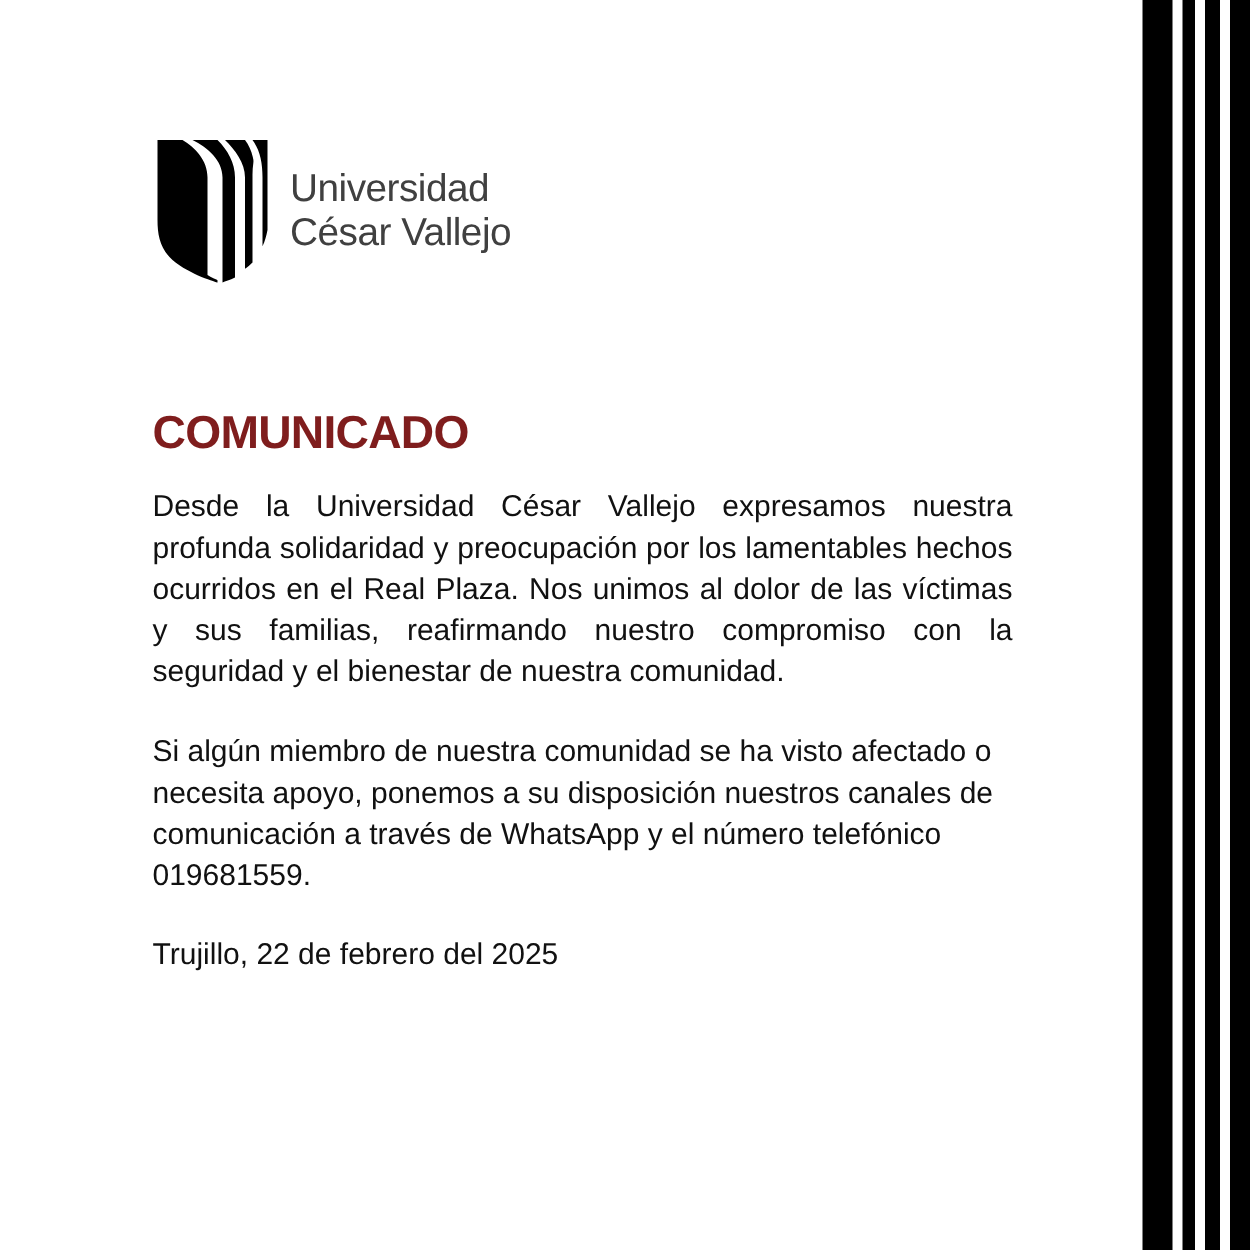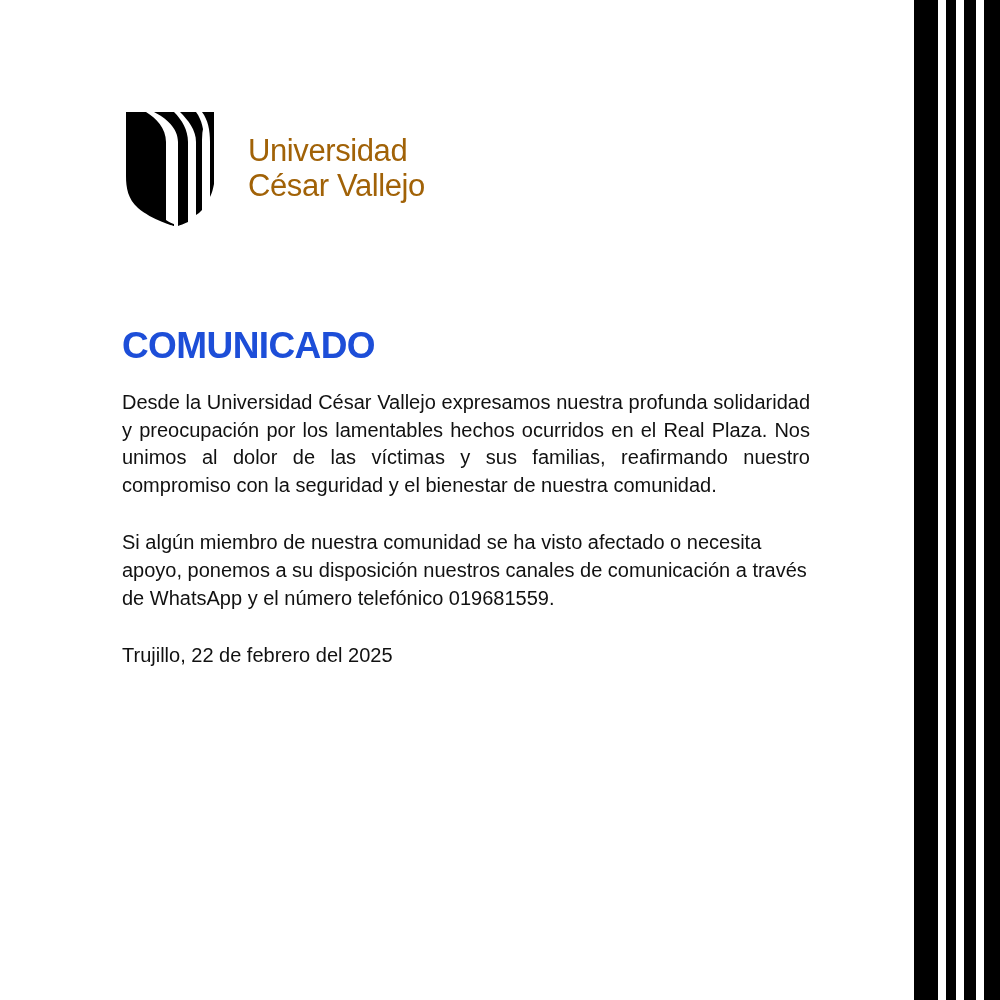--- a/index.html
+++ b/index.html
@@ -49,46 +49,46 @@
     top: 108px;
     display: flex;
     align-items: center;
   }
   .logo-mark {
     width: 96px;
     height: 122px;
     flex: 0 0 auto;
   }
   .logo-text {
-    margin-left: 30px;
+    margin-left: 14px;
     line-height: 1.12;
     font-weight: 700;
     font-size: 31px;
     letter-spacing: -0.4px;
-    color: #a16207;
+    color: #404040;
   }
   .logo-text .line1 { display: block; font-weight: 400; }
   .logo-text .line2 { display: block; font-weight: 400; }
 
   
   .content {
     position: absolute;
     left: 122px;
     top: 325px;
     width: 688px;
   }
   .title {
     font-size: 37px;
     font-weight: 700;
     letter-spacing: -0.6px;
     margin: 0 0 22px 0;
-    color: #1d4ed8;
+    color: #7f1d1d;
   }
   p.para {
-    font-size: 20px;
+    font-size: 24px;
     line-height: 1.38;
     margin: 0 0 30px 0;
     color: #111111;
   }
   p.justify {
     text-align: justify;
     text-justify: inter-word;
   }
   p.last { margin-bottom: 0; }
 </style>

